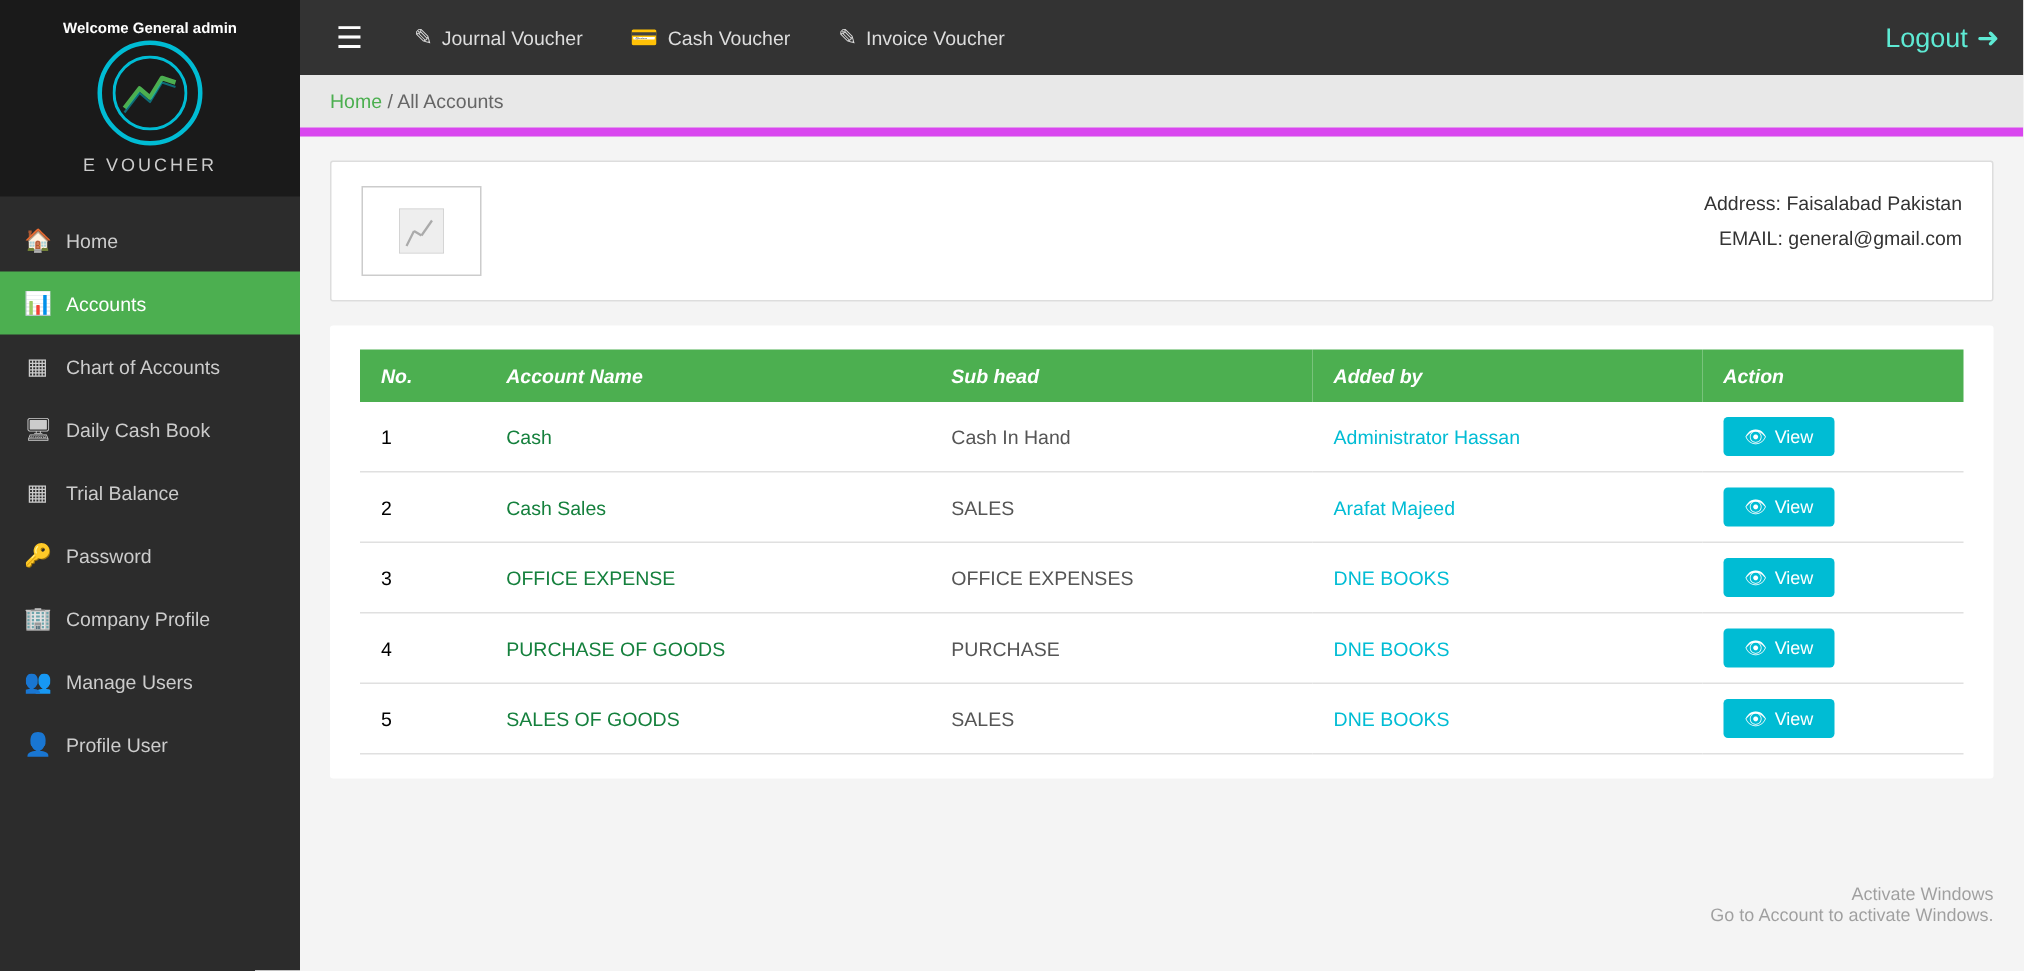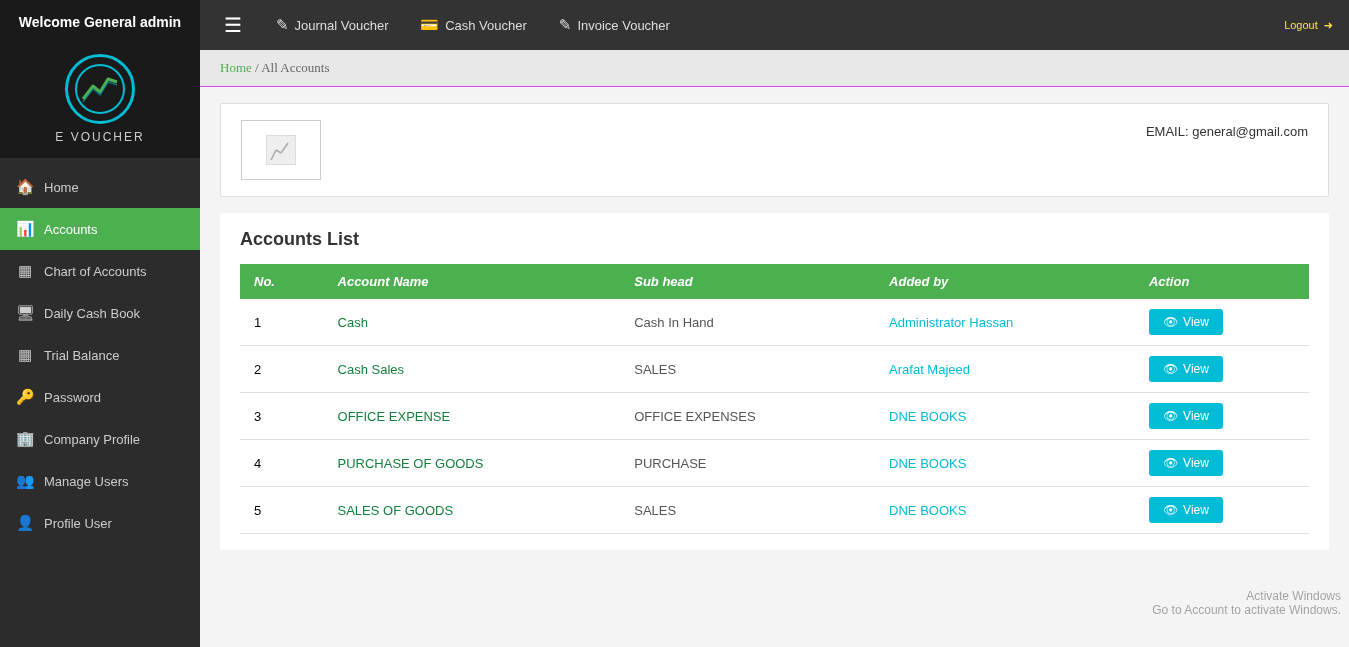--- a/index.html
+++ b/index.html
@@ -15,24 +15,24 @@
       flex-shrink: 0;
       height: 647px;
       overflow-y: auto;
     }
     #sidebar-header {
       background: #1a1a1a;
       padding: 14px 10px;
       text-align: center;
     }
     #sidebar-header .welcome-text {
-      font-size: 14px;
+      font-size: 10px;
       font-weight: bold;
       color: #fff;
-      margin-bottom: 24px;
+      margin-bottom: 2px;
     }
     .logo-circle {
       width: 70px;
       height: 70px;
       border-radius: 50%;
       background: #1a1a1a;
       border: 3px solid #00bcd4;
       margin: 0 auto 6px;
       display: flex;
       align-items: center;
@@ -107,43 +107,42 @@
       font-size: 13px;
       display: flex;
       align-items: center;
       gap: 6px;
       cursor: pointer;
       padding: 4px 6px;
     }
     .nav-icon { font-size: 15px; }
     .logout-link {
       margin-left: auto;
-      color: #fde047;
-      font-size: 11px;
+      color: #5eead4;
+      font-size: 18px;
       cursor: pointer;
       display: flex;
       align-items: center;
       gap: 6px;
     }
 
     
     #content {
       flex: 1;
       overflow-y: auto;
       padding: 0;
       background: #f4f4f4;
     }
 
     
     .breadcrumb-bar {
       background: #e8e8e8;
       padding: 10px 20px;
       font-size: 13px;
-      border-bottom: 1px solid #d946ef;
-      font-family: Liberation Serif, serif;
+      border-bottom: 6px solid #d946ef;
     }
     .breadcrumb-bar a {
       color: #4caf50;
       text-decoration: none;
     }
     .breadcrumb-bar span {
       color: #666;
     }
 
     
@@ -267,21 +266,21 @@
       cursor: pointer;
       font-size: 12px;
       display: flex;
       align-items: center;
       gap: 5px;
     }
 
     .activate-windows-overlay {
       position: fixed;
       bottom: 30px;
-      right: 8px;
+      right: 20px;
       color: rgba(0,0,0,0.35);
       font-size: 12px;
       pointer-events: none;
       text-align: right;
     }
   </style>
 </head>
 <body>
 
 <div id="sidebar">
@@ -369,26 +368,26 @@
     <div class="company-header">
       <div class="company-logo-placeholder">
         <svg width="30" height="30" viewBox="0 0 30 30">
           <rect width="30" height="30" fill="#eee" stroke="#ccc"></rect>
           <line x1="5" y1="25" x2="10" y2="15" stroke="#aaa" stroke-width="1.5"></line>
           <line x1="10" y1="15" x2="15" y2="18" stroke="#aaa" stroke-width="1.5"></line>
           <line x1="15" y1="18" x2="22" y2="8" stroke="#aaa" stroke-width="1.5"></line>
         </svg>
       </div>
       <div class="company-info">
+        <div>Address: Faisalabad Pakistan</div>
         <div>EMAIL: general@gmail.com</div>
       </div>
     </div>
 
     <div class="accounts-section">
-      <div class="section-title">Accounts List</div>
 
 
       <table class="accounts-table">
         <thead>
           <tr>
             <th>No.</th>
             <th>Account Name</th>
             <th>Sub head</th>
             <th>Added by</th>
             <th>Action</th>

